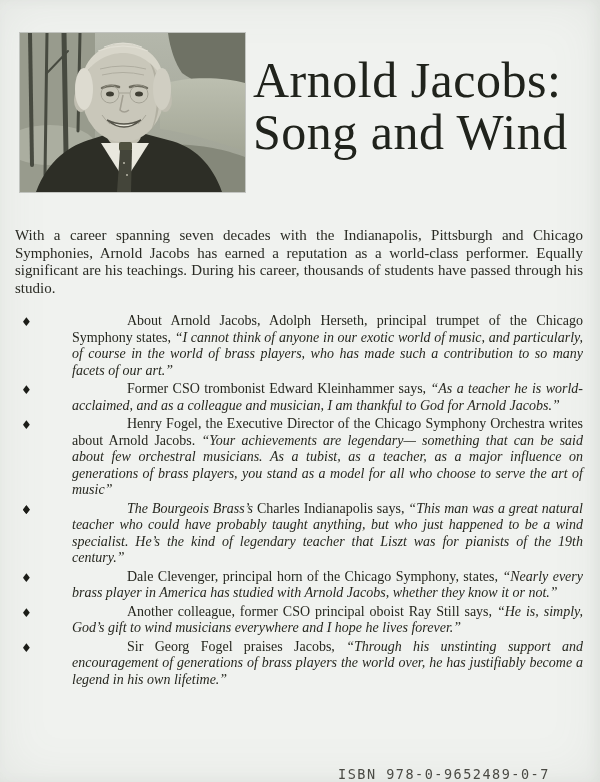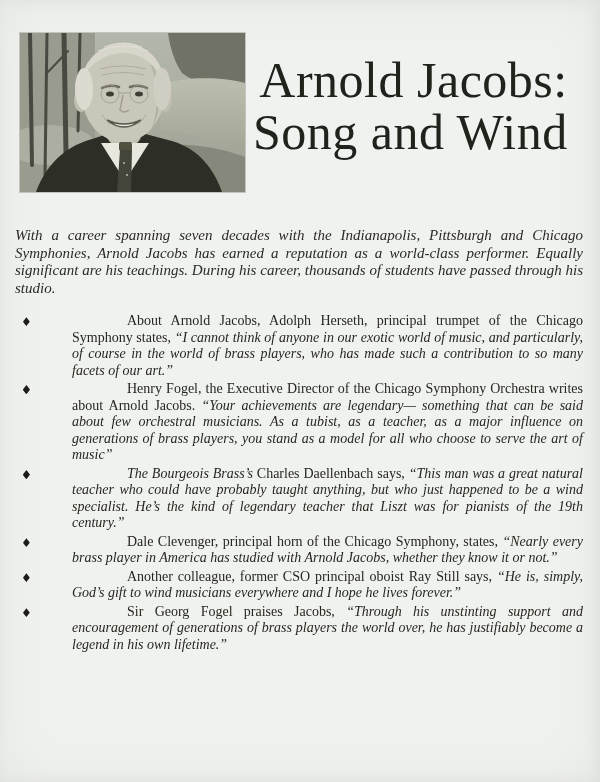--- a/index.html
+++ b/index.html
@@ -13,27 +13,27 @@
   }
   .photo-frame {
     position:absolute; left:20px; top:33px; width:225px; height:159px;
     box-shadow:0 0 0 1px rgba(60,62,55,0.25);
     overflow:hidden;
   }
   .photo-frame svg { display:block; width:100%; height:100%; }
   .title {
     position:absolute; left:253px; top:54px; margin:0;
     font-size:50px; line-height:52px; font-weight:400;
-    color:#20231c; letter-spacing:0.5px; white-space:nowrap;text-align:right;
+    color:#20231c; letter-spacing:0.5px; white-space:nowrap;
   }
   .title .t-line { display:block; }
   .title .t2 { }
   .intro {
     position:absolute; left:15px; right:17px; top:227px; margin:0;
-    font-style:italic; font-size:15px; line-height:17.5px;
+    font-size:15px; line-height:17.5px;
     text-align:justify; color:#2a2b24;
   }
   .quotes {
     position:absolute; left:15px; right:17px; top:313px;
     margin:0; padding:0; list-style:none;
   }
   .quote-item { position:relative; padding-left:57px; margin:0 0 2px 0; }
   .bullet {
     position:absolute; left:6px; top:1px;
     font-size:12px; line-height:16px; color:#1c1d18;
@@ -144,40 +144,42 @@
 
   <p class="intro">With a career spanning seven decades with the Indianapolis, Pittsburgh and Chicago Symphonies, Arnold Jacobs has earned a reputation as a world-class performer. Equally significant are his teachings. During his career, thousands of students have passed through his studio.</p>
 
   <ul class="quotes">
       <li class="quote-item">
         <span class="bullet">♦</span>
         <p class="quote-text"><span>About Arnold Jacobs, Adolph Herseth, principal trumpet of the Chicago Symphony  states, </span><span class="it">“I cannot think of anyone in our exotic world of music, and particularly, of course in the world of brass players, who has made such a contribution to so many facets of our art.”</span></p>
       </li>
       <li class="quote-item">
         <span class="bullet">♦</span>
+        <p class="quote-text"><span>Former CSO trombonist Edward Kleinhammer says, </span><span class="it">“As a teacher he is world-acclaimed, and as a colleague and musician, I am thankful to God for Arnold Jacobs.”</span></p>
       </li>
       <li class="quote-item">
         <span class="bullet">♦</span>
         <p class="quote-text"><span>Henry Fogel, the Executive Director of the Chicago Symphony Orchestra writes about Arnold Jacobs. </span><span class="it">“Your achievements are legendary— something that can be said about few orchestral musicians. As a tubist, as a teacher, as a major influence on generations of brass players, you stand as a model for all who choose to serve the art of music”</span></p>
       </li>
       <li class="quote-item">
         <span class="bullet">♦</span>
       </li>
       <li class="quote-item">
         <span class="bullet">♦</span>
-        <p class="quote-text"><span class="it">The Bourgeois Brass’s </span><span>Charles Daellenbach says, </span><span class="it">“This man was a great natural teacher who could have probably taught anything, but who just happened to be a wind specialist. He’s the kind of legendary teacher that Liszt was for pianists of the 19th century.”</span></p>
+        <p class="quote-text"><span class="it">The Bourgeois Brass’s </span><span>Charles Indianapolis says, </span><span class="it">“This man was a great natural teacher who could have probably taught anything, but who just happened to be a wind specialist. He’s the kind of legendary teacher that Liszt was for pianists of the 19th century.”</span></p>
       </li>
       <li class="quote-item">
         <span class="bullet">♦</span>
         <p class="quote-text"><span>Dale Clevenger, principal horn of the Chicago Symphony, states, </span><span class="it">“Nearly every brass player in America has studied with Arnold Jacobs, whether they know it or not.”</span></p>
       </li>
       <li class="quote-item">
         <span class="bullet">♦</span>
         <p class="quote-text"><span>Another colleague, former CSO principal oboist Ray Still says, </span><span class="it">“He is, simply, God’s gift to wind musicians everywhere and I hope he lives forever.”</span></p>
       </li>
       <li class="quote-item">
         <span class="bullet">♦</span>
         <p class="quote-text"><span>Sir Georg Fogel praises Jacobs, </span><span class="it">“Through his unstinting support and encouragement of generations of brass players the world over, he has justifiably become a legend in his own lifetime.”</span></p>
       </li>
     </ul>
 
+  <div class="isbn">ISBN 978-0-9652489-0-7</div>
 
 </div>
 
 </body></html>

